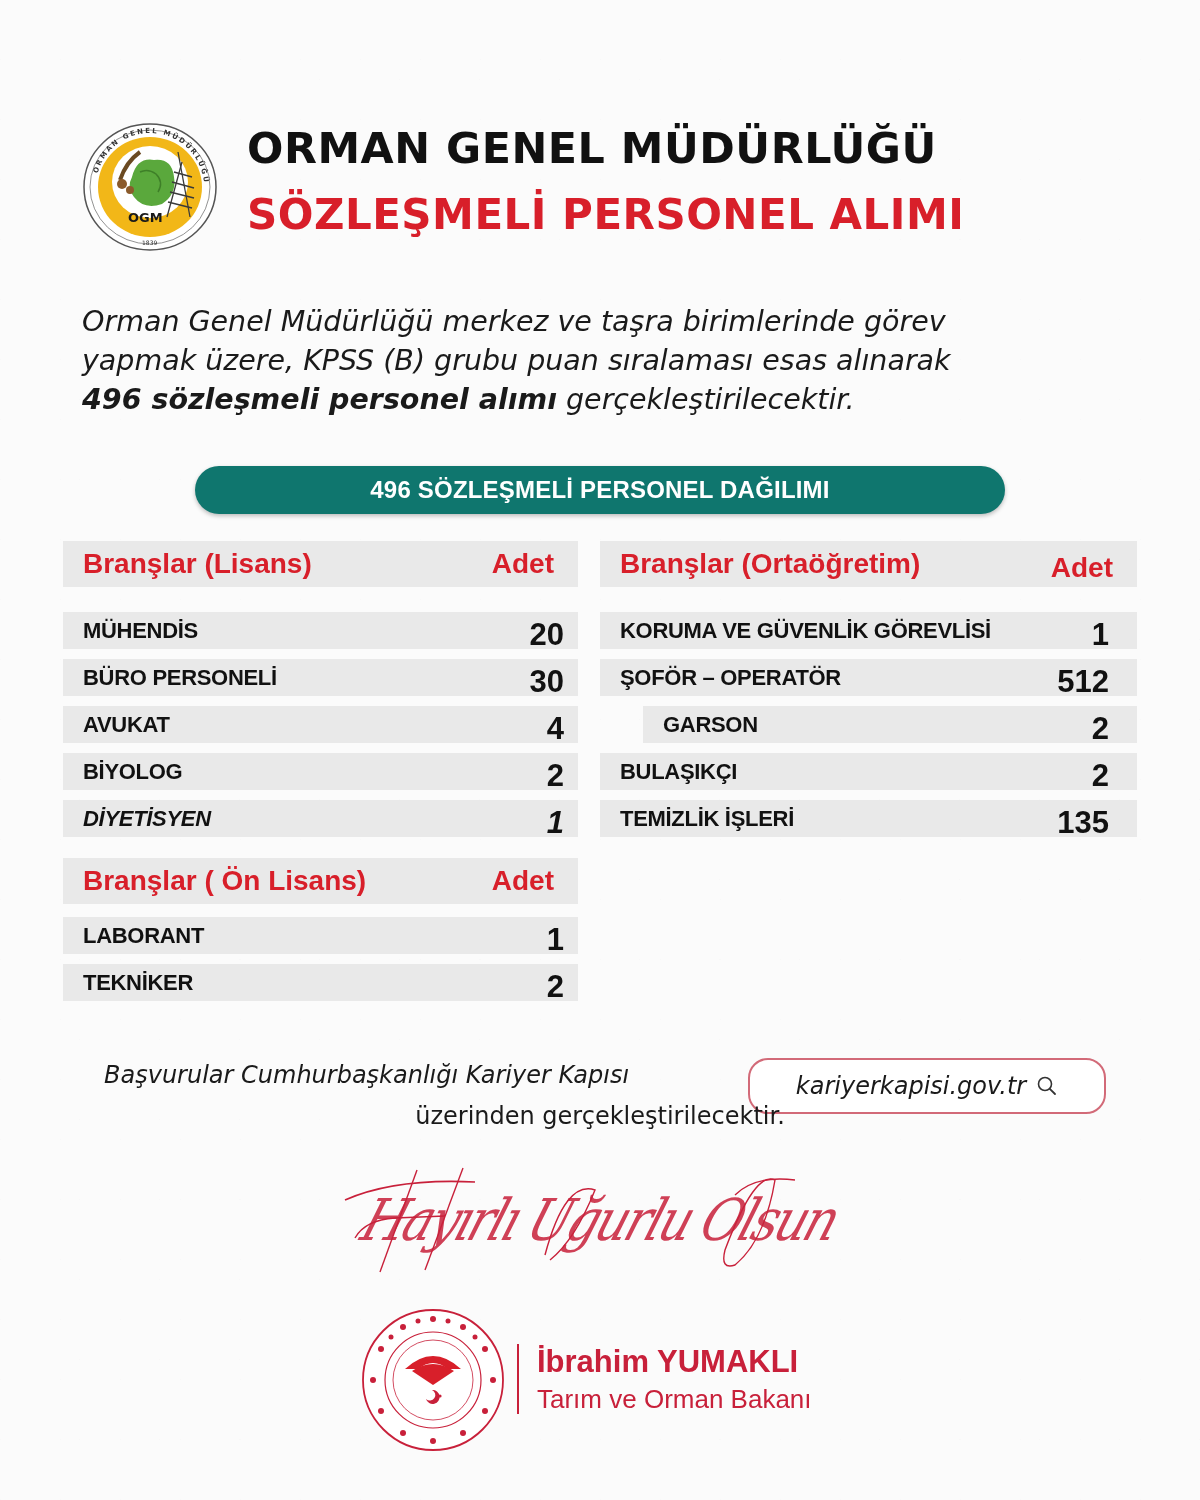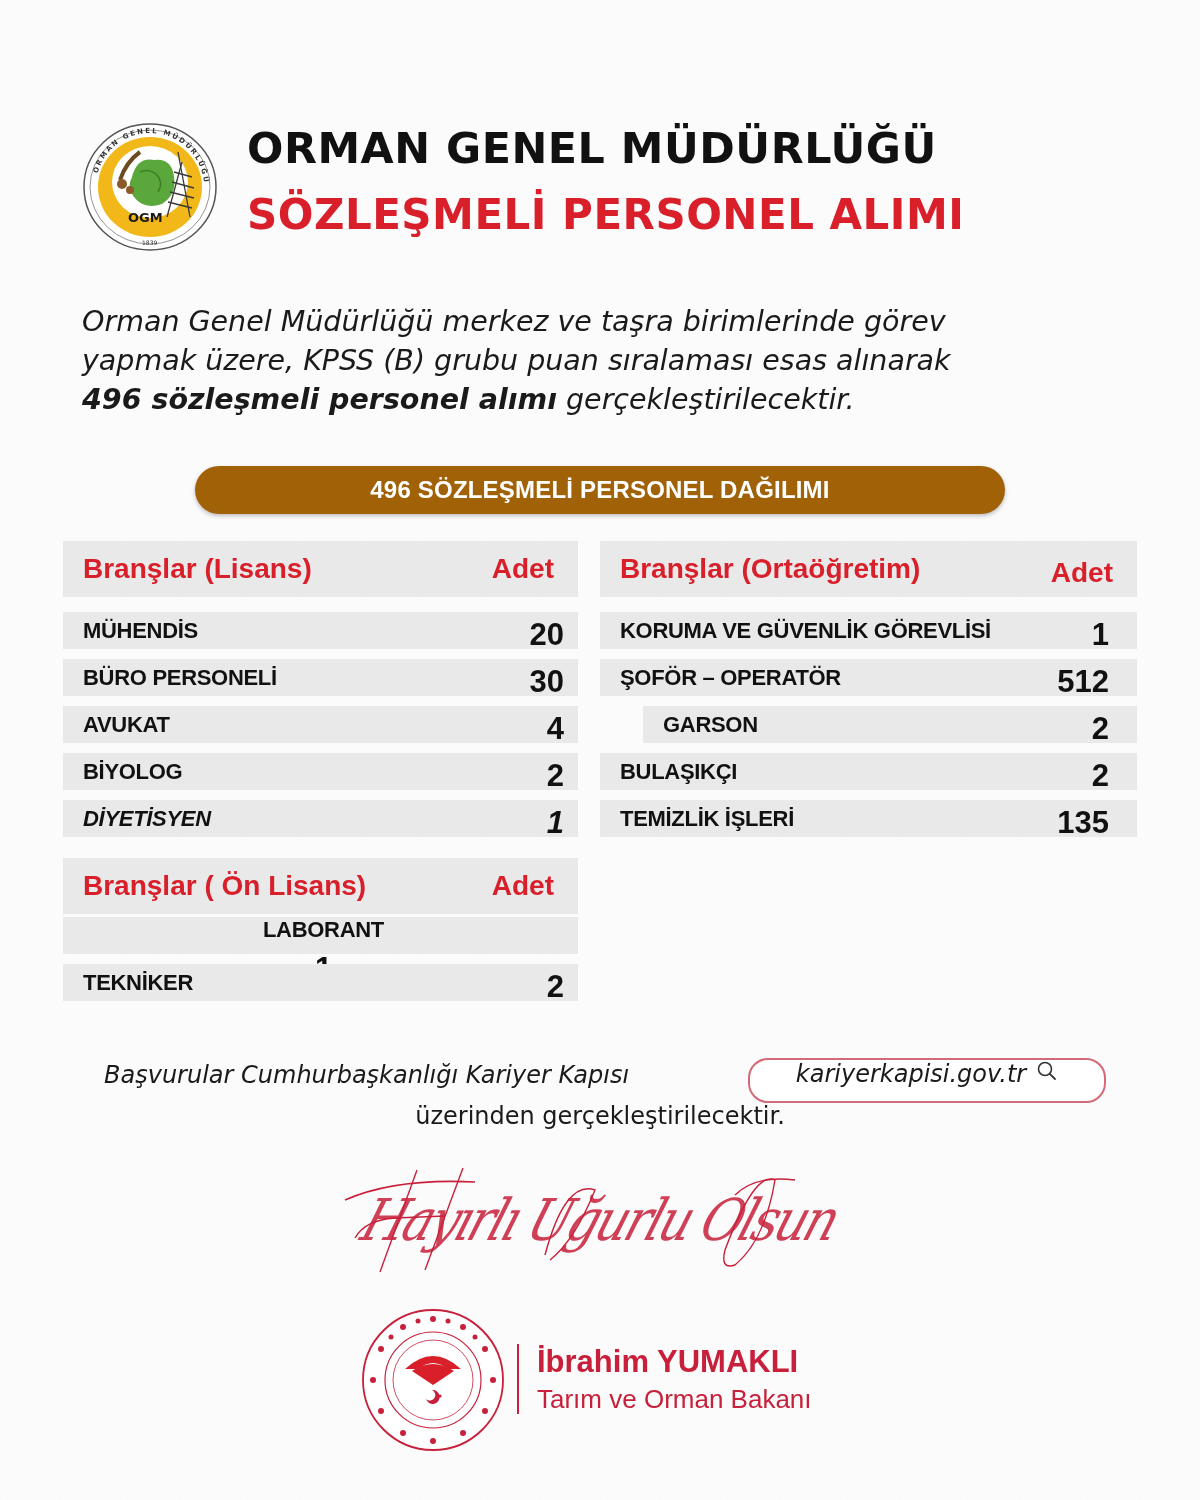--- a/index.html
+++ b/index.html
@@ -38,31 +38,31 @@
       left: 82px; top: 302px; width: 1060px;
       font-family: "DejaVu Sans", sans-serif;
       font-style: italic; font-size: 28.5px; line-height: 39px;
       color: #1a1a1a;
     }
     .intro b { font-weight: 900; }
 
     
     .banner {
       left: 195px; top: 466px; width: 810px; height: 48px;
-      background: #a16207; border-radius: 24px;
+      background: #0f766e; border-radius: 24px;
       box-shadow: 0 2px 4px rgba(0,0,0,0.25);
       display: flex; align-items: center; justify-content: center;
       color: #fff; font-weight: 900; font-size: 24px; letter-spacing: 0.2px;
       font-family: "Liberation Sans", sans-serif;
     }
 
     
     .tbl { position: absolute; }
     .tbl .hdr {
-      position: absolute; left: 0; right: 0; height: 56px;
+      position: absolute; left: 0; right: 0; height: 46px;
       background: #e9e9e9;
       display: flex; align-items: center; justify-content: space-between;
       padding: 0 24px 0 20px;
       color: #d81f2a; font-weight: 700; font-size: 28px;
       font-family: "Liberation Sans", sans-serif;
     }
     .tbl .row {
       position: absolute; left: 0; right: 0; height: 37px;
       background: #e9e9e9;
       display: flex; align-items: center; justify-content: space-between;
@@ -79,23 +79,23 @@
       padding-top: 8px;
     }
 
     
     .apply-1 {
       left: 104px; top: 1061px;
       font-style: italic; font-size: 24px; color: #1a1a1a; white-space: nowrap;
       font-family: "DejaVu Sans", sans-serif;
     }
     .url-pill {
-      left: 748px; top: 1058px; width: 358px; height: 45px;
+      left: 748px; top: 1058px; width: 358px; height: 56px;
       border: 2px solid #d26a78; border-radius: 20px;
-      display: flex; align-items: flex-start; justify-content: center; gap: 10px;
+      display: flex; align-items: center; justify-content: center; gap: 10px;
       background: #fff;
     }
     .url-pill .url {
       font-style: italic; font-size: 24px; color: #1a1a1a;
       font-family: "DejaVu Sans", sans-serif;
     }
     .apply-2 {
       left: 0; width: 1200px; top: 1102px; text-align: center;
       font-size: 24px; color: #1a1a1a;
       font-family: "DejaVu Sans", sans-serif;
@@ -222,21 +222,21 @@
     <span class="name">TEMİZLİK İŞLERİ</span>
     <span class="val" style="padding-right:14px;">135</span>
   </div>
 </div>
 
 <div class="tbl" style="left:63px; top:858px; width:515px; height:145px;">
   <div class="hdr" style="top:0;">
     <span>Branşlar ( Ön Lisans)</span>
     <span>Adet</span>
   </div>
-  <div class="row" style="top:59px;flex-direction:column;">
+  <div class="row" style="top:59px;">
     <span class="name">LABORANT</span>
     <span class="val">1</span>
   </div>
   <div class="row" style="top:106px;">
     <span class="name">TEKNİKER</span>
     <span class="val">2</span>
   </div>
 </div>
 
 <div class="abs apply-1">Başvurular Cumhurbaşkanlığı Kariyer Kapısı</div>

